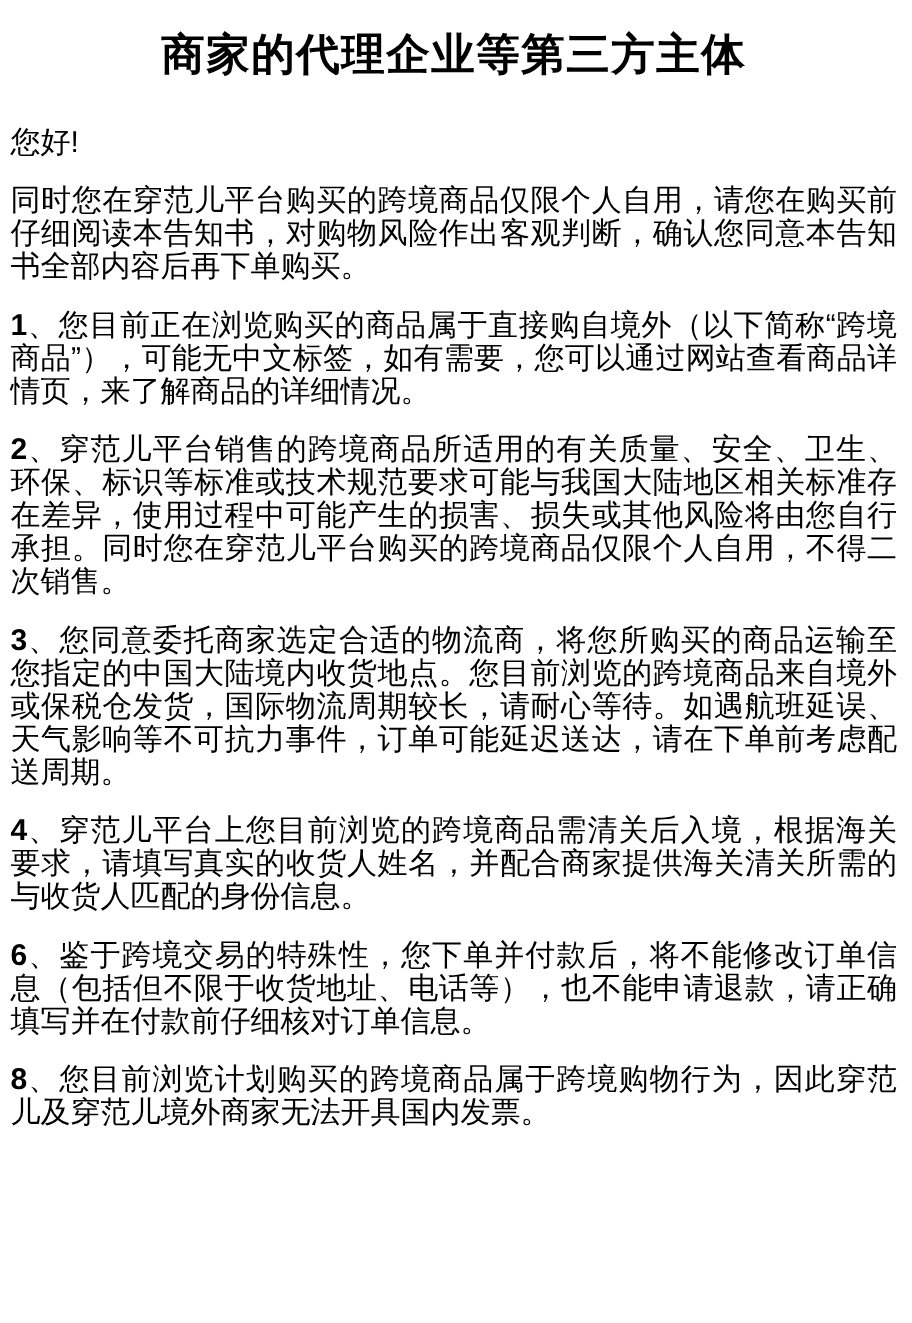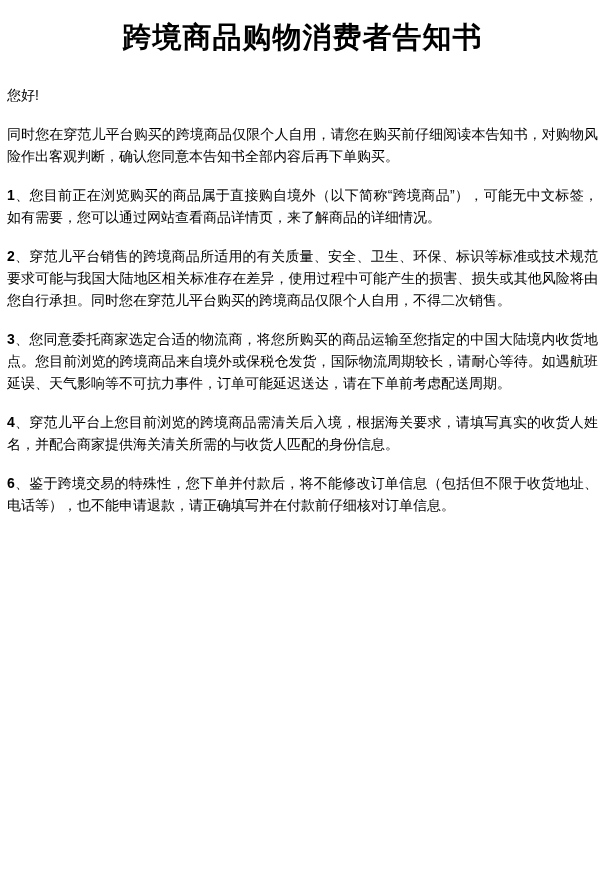--- a/index.html
+++ b/index.html
@@ -21,46 +21,47 @@
     font-size: 29px;
     font-weight: bold;
     line-height: 38px;
     text-align: center;
     letter-spacing: 1px;
     margin: 0 0 28px 0;
   }
   .greeting,
   .intro,
   .para {
-    font-size: 14px;
+    font-size: 20px;
     line-height: 22px;
     letter-spacing: 0;
     text-align: justify;
     margin: 0 0 17px 0;
     word-break: break-all;
   }
   .para b {
     font-weight: bold;
   }
 </style>
 </head>
 <body>
 
 <div class="doc">
-  <h1 class="title">跨境商品购物消费者告知书</h1>
+  <h1 class="title">商家的代理企业等第三方主体</h1>
 
   <p class="greeting">您好!</p>
 
   <p class="intro">同时您在穿范儿平台购买的跨境商品仅限个人自用，请您在购买前仔细阅读本告知书，对购物风险作出客观判断，确认您同意本告知书全部内容后再下单购买。</p>
 
   <p class="para"><b>1</b>、您目前正在浏览购买的商品属于直接购自境外（以下简称“跨境商品”），可能无中文标签，如有需要，您可以通过网站查看商品详情页，来了解商品的详细情况。</p>
 
   <p class="para"><b>2</b>、穿范儿平台销售的跨境商品所适用的有关质量、安全、卫生、环保、标识等标准或技术规范要求可能与我国大陆地区相关标准存在差异，使用过程中可能产生的损害、损失或其他风险将由您自行承担。同时您在穿范儿平台购买的跨境商品仅限个人自用，不得二次销售。</p>
 
   <p class="para"><b>3</b>、您同意委托商家选定合适的物流商，将您所购买的商品运输至您指定的中国大陆境内收货地点。您目前浏览的跨境商品来自境外或保税仓发货，国际物流周期较长，请耐心等待。如遇航班延误、天气影响等不可抗力事件，订单可能延迟送达，请在下单前考虑配送周期。</p>
 
   <p class="para"><b>4</b>、穿范儿平台上您目前浏览的跨境商品需清关后入境，根据海关要求，请填写真实的收货人姓名，并配合商家提供海关清关所需的与收货人匹配的身份信息。</p>
 
 
   <p class="para"><b>6</b>、鉴于跨境交易的特殊性，您下单并付款后，将不能修改订单信息（包括但不限于收货地址、电话等），也不能申请退款，请正确填写并在付款前仔细核对订单信息。</p>
 
 
+  <p class="para"><b>8</b>、您目前浏览计划购买的跨境商品属于跨境购物行为，因此穿范儿及穿范儿境外商家无法开具国内发票。</p>
 </div>
 
 </body></html>

